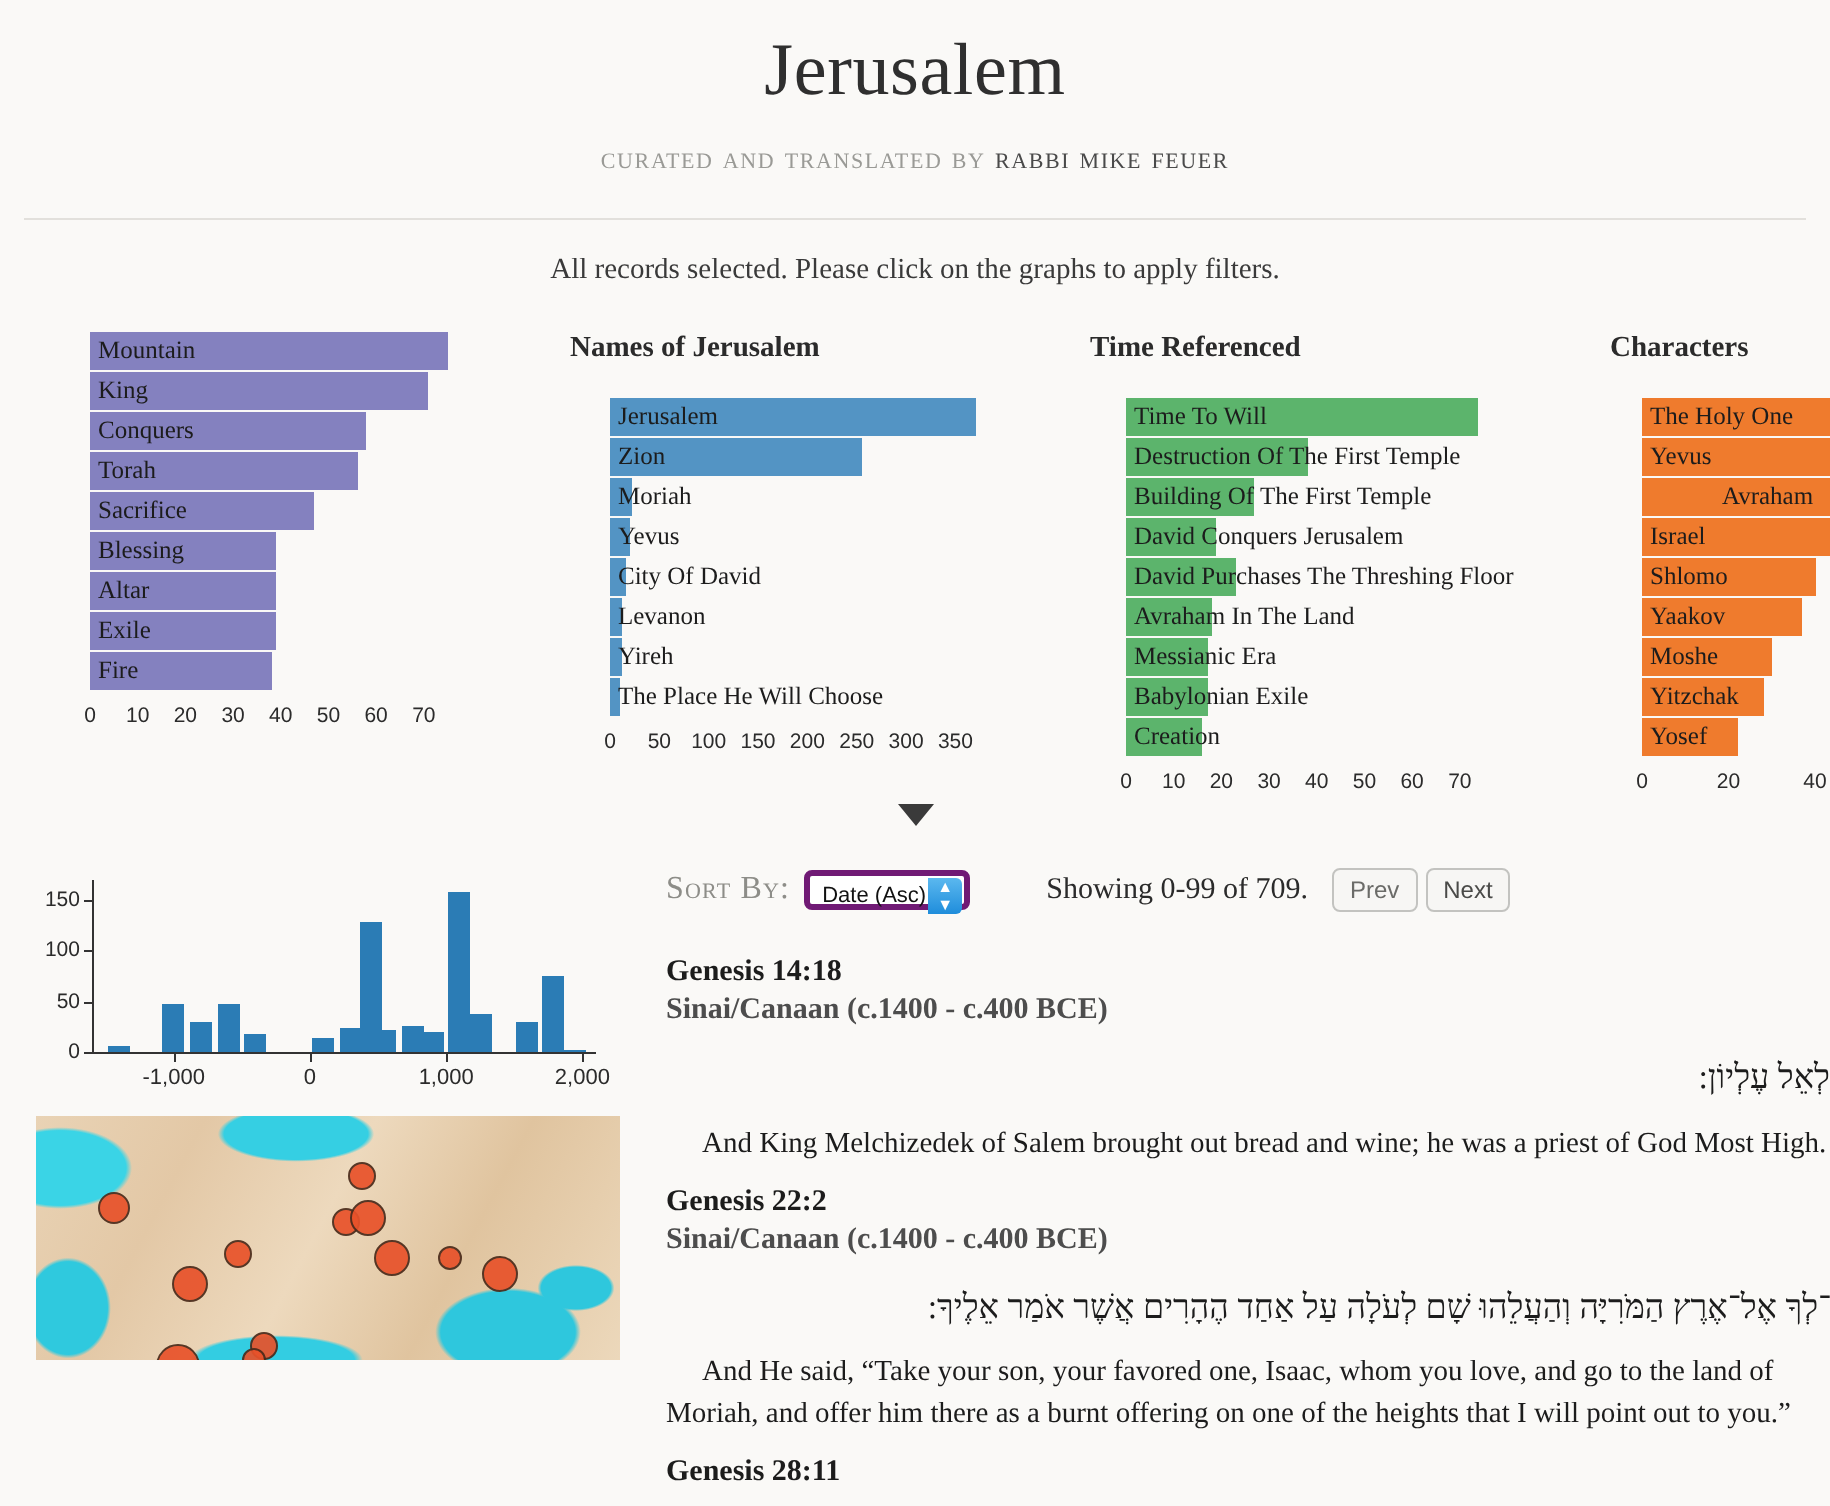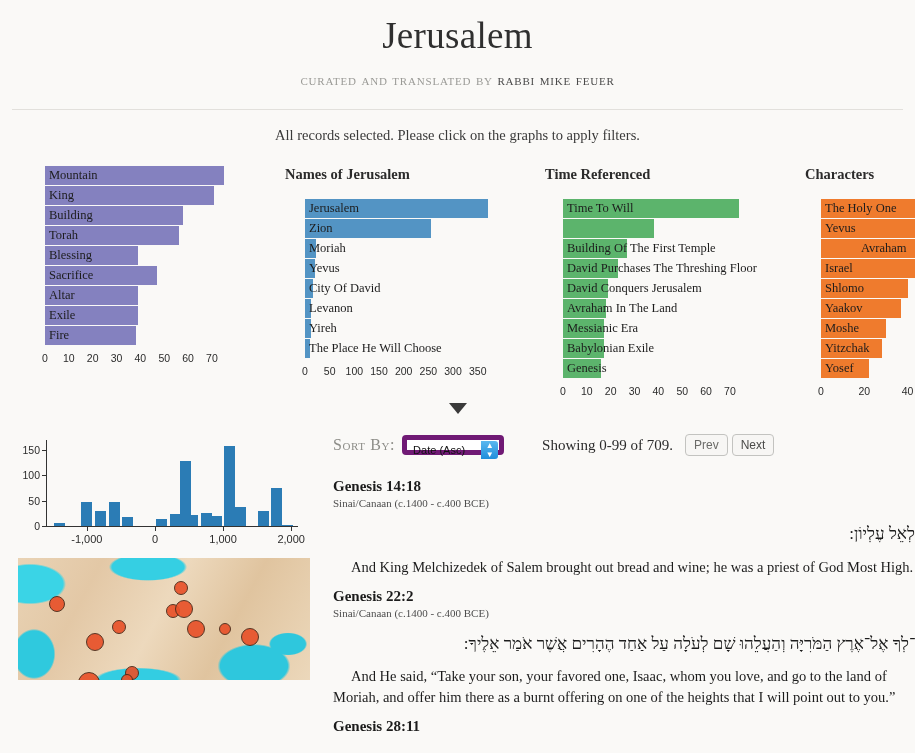--- a/index.html
+++ b/index.html
@@ -202,23 +202,23 @@
   .sort-label {
     font-size: 16px;
     color: #8d8d88;
     letter-spacing: 0.6px;
     font-variant: small-caps;
     margin-right: 7px;
   }
   .select-box {
     position: relative;
     display: inline-block;
-    width: 102px;
+    width: 83px;
     height: 20px;
-    border: 5px solid #701a75;
+    border: 3px solid #701a75;
     border-radius: 4px;
     background: #ffffff;
     font-family: "Liberation Sans", sans-serif;
     font-size: 11px;
     line-height: 20px;
     padding-left: 6px;
     color: #111;
     box-sizing: border-box;
   }
   .select-arrowbox {
@@ -256,23 +256,24 @@
 
   .record {
     margin-bottom: 10px;
   }
   .rec-ref {
     font-size: 15px;
     font-weight: bold;
     color: #1c1c1c;
   }
   .rec-src {
-    font-size: 11px;
+    font-size: 15px;
     color: #4d4d4d;
     margin-top: 2px;
+    font-weight: bold;
   }
   .rec-heb {
     direction: rtl;
     text-align: right;
     font-size: 17px;
     color: #1c1c1c;
     margin-top: 12px;
     white-space: nowrap;
     overflow: visible;
     line-height: 1.5;
@@ -309,33 +310,33 @@
         <div class="bar-row">
           <div class="bar" style="left: 19px; width: 178.846px; background: rgb(132, 129, 191);"></div>
           <div class="bar-label" style="left: 19px;">Mountain</div>
         </div>
         <div class="bar-row">
           <div class="bar" style="left: 19px; width: 169.308px; background: rgb(132, 129, 191);"></div>
           <div class="bar-label" style="left: 19px;">King</div>
         </div>
         <div class="bar-row">
           <div class="bar" style="left: 19px; width: 138.308px; background: rgb(132, 129, 191);"></div>
-          <div class="bar-label" style="left: 19px;">Building</div>
+          <div class="bar-label" style="left: 19px;">Conquers</div>
         </div>
         <div class="bar-row">
           <div class="bar" style="left: 19px; width: 133.538px; background: rgb(132, 129, 191);"></div>
           <div class="bar-label" style="left: 19px;">Torah</div>
         </div>
         <div class="bar-row">
+          <div class="bar" style="left: 19px; width: 112.077px; background: rgb(132, 129, 191);"></div>
+          <div class="bar-label" style="left: 19px;">Sacrifice</div>
+        </div>
+        <div class="bar-row">
           <div class="bar" style="left: 19px; width: 93px; background: rgb(132, 129, 191);"></div>
           <div class="bar-label" style="left: 19px;">Blessing</div>
-        </div>
-        <div class="bar-row">
-          <div class="bar" style="left: 19px; width: 112.077px; background: rgb(132, 129, 191);"></div>
-          <div class="bar-label" style="left: 19px;">Sacrifice</div>
         </div>
         <div class="bar-row">
           <div class="bar" style="left: 19px; width: 93px; background: rgb(132, 129, 191);"></div>
           <div class="bar-label" style="left: 19px;">Altar</div>
         </div>
         <div class="bar-row">
           <div class="bar" style="left: 19px; width: 93px; background: rgb(132, 129, 191);"></div>
           <div class="bar-label" style="left: 19px; text-align: center;">Exile</div>
         </div>
         <div class="bar-row">
@@ -405,48 +406,49 @@
 
   <div class="chart-block" id="chart-time" style="left:545px; width:250px;">
     <div class="chart-title">Time Referenced</div>
     <div class="bars" id="bars-time">
         <div class="bar-row">
           <div class="bar" style="left: 18px; width: 176.462px; background: rgb(92, 180, 108);"></div>
           <div class="bar-label" style="left: 18px;">Time To Will</div>
         </div>
         <div class="bar-row">
           <div class="bar" style="left: 18px; width: 90.6154px; background: rgb(92, 180, 108);"></div>
+          <div class="bar-label" style="left: 18px;">Destruction Of The First Temple</div>
         </div>
         <div class="bar-row">
           <div class="bar" style="left: 18px; width: 64.3846px; background: rgb(92, 180, 108);"></div>
           <div class="bar-label" style="left: 18px;">Building Of The First Temple</div>
         </div>
         <div class="bar-row">
+          <div class="bar" style="left: 18px; width: 45.3077px; background: rgb(92, 180, 108);"></div>
+          <div class="bar-label" style="left: 18px;">David Conquers Jerusalem</div>
+        </div>
+        <div class="bar-row">
           <div class="bar" style="left: 18px; width: 54.8462px; background: rgb(92, 180, 108);"></div>
           <div class="bar-label" style="left: 18px;">David Purchases The Threshing Floor</div>
         </div>
         <div class="bar-row">
-          <div class="bar" style="left: 18px; width: 45.3077px; background: rgb(92, 180, 108);"></div>
-          <div class="bar-label" style="left: 18px;">David Conquers Jerusalem</div>
-        </div>
-        <div class="bar-row">
           <div class="bar" style="left: 18px; width: 42.9231px; background: rgb(92, 180, 108);"></div>
           <div class="bar-label" style="left: 18px;">Avraham In The Land</div>
         </div>
         <div class="bar-row">
           <div class="bar" style="left: 18px; width: 40.5385px; background: rgb(92, 180, 108);"></div>
           <div class="bar-label" style="left: 18px;">Messianic Era</div>
         </div>
         <div class="bar-row">
           <div class="bar" style="left: 18px; width: 40.5385px; background: rgb(92, 180, 108);"></div>
           <div class="bar-label" style="left: 18px;">Babylonian Exile</div>
         </div>
         <div class="bar-row">
           <div class="bar" style="left: 18px; width: 38.1538px; background: rgb(92, 180, 108);"></div>
-          <div class="bar-label" style="left: 18px;">Genesis</div>
+          <div class="bar-label" style="left: 18px;">Creation</div>
         </div>
       </div>
     <div class="axis" id="axis-time">
         <span class="tick" style="left: 18px;">0</span>
         <span class="tick" style="left: 41.8462px;">10</span>
         <span class="tick" style="left: 65.6923px;">20</span>
         <span class="tick" style="left: 89.5385px;">30</span>
         <span class="tick" style="left: 113.385px;">40</span>
         <span class="tick" style="left: 137.231px;">50</span>
         <span class="tick" style="left: 161.077px;">60</span>

